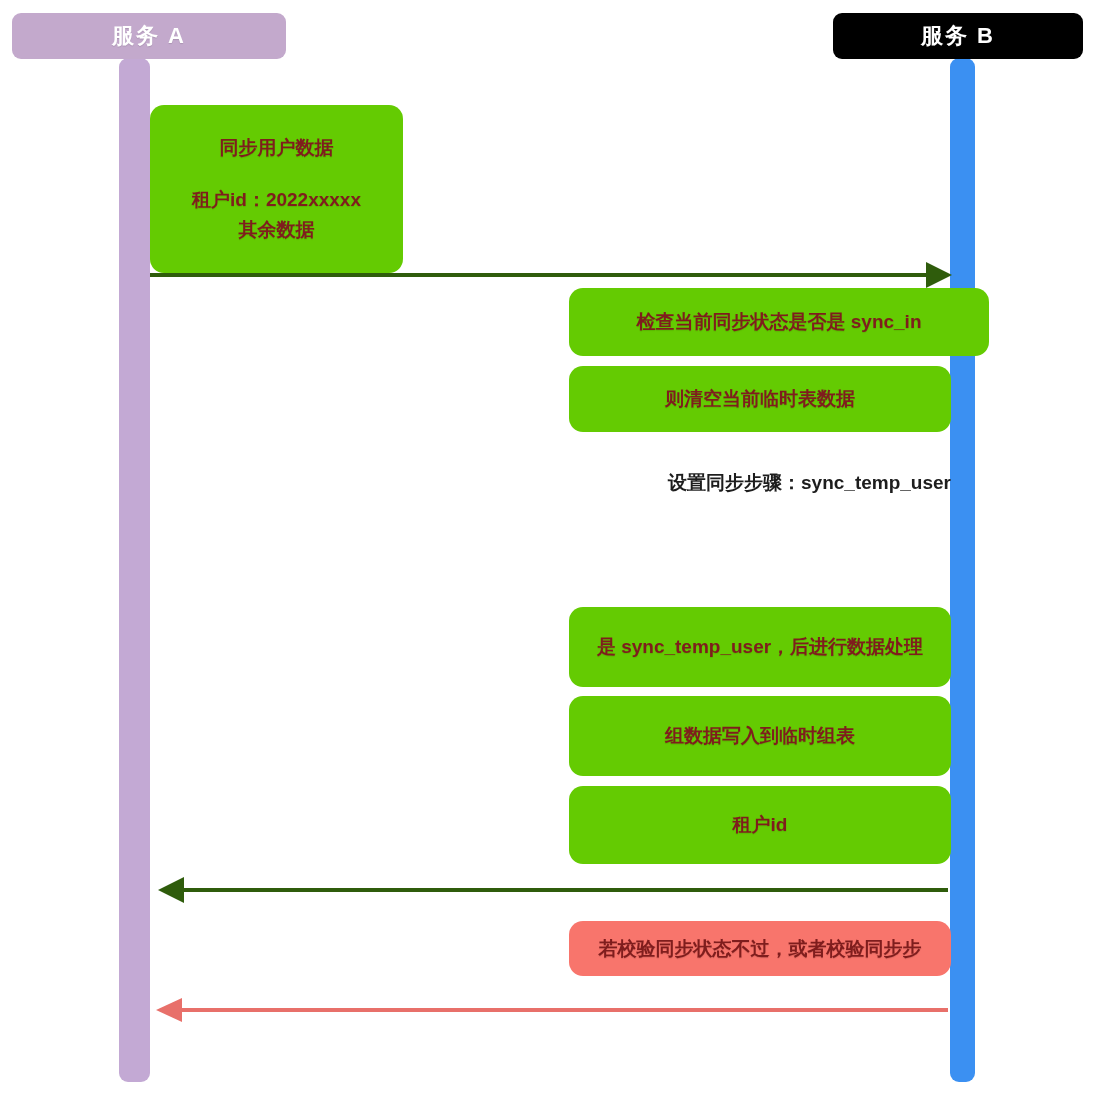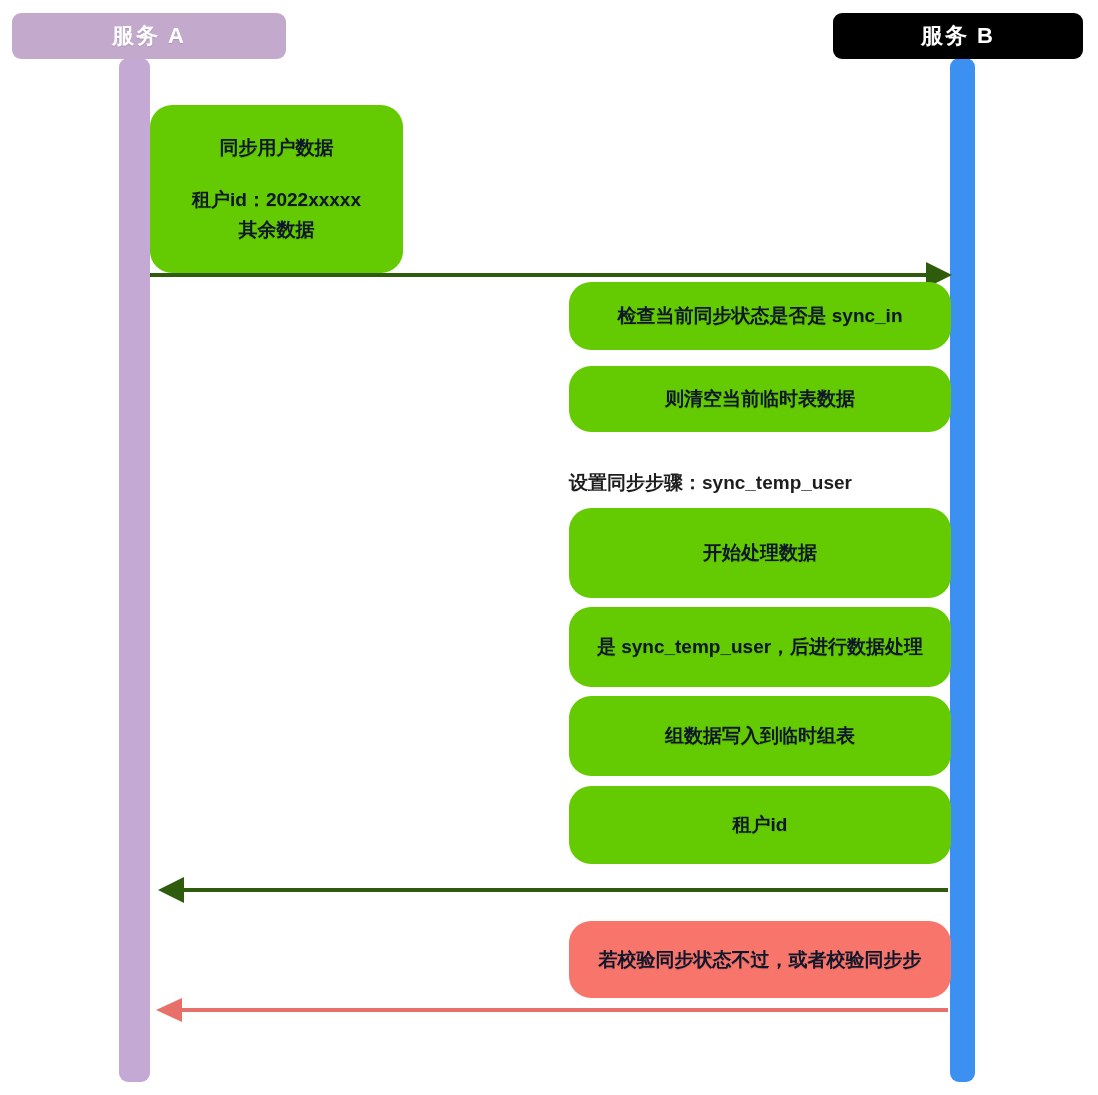--- a/index.html
+++ b/index.html
@@ -54,22 +54,22 @@
     background: #c3a9d4;
   }
   #lifeline-b {
     left: 950px; top: 58px; width: 25px; height: 1024px;
     background: #3b90f2;
   }
 
   
   .msg-box {
     position: absolute;
-    border-radius: 22px;
-    color: #0f172a;
+    border-radius: 14px;
+    color: #7f1d1d;
     font-weight: bold;
     font-size: 19px;
     line-height: 30px;
     display: flex;
     flex-direction: column;
     align-items: center;
     justify-content: center;
     text-align: center;
     box-sizing: border-box;
     padding: 0 10px;
@@ -80,21 +80,21 @@
 
   .msg-line { display: block; white-space: nowrap; }
   .spacer-line { display: block; height: 22px; }
 
   
   .plain-note {
     position: absolute;
     color: #1d1d1d;
     font-size: 19px;
     font-weight: bold;
-    text-align: left;
+    text-align: right;
     white-space: nowrap;
   }
 
   
   .arrow-svg {
     position: absolute;
     left: 0;
     top: 0;
     width: 1098px;
     height: 1095px;
@@ -134,45 +134,42 @@
     <span>服务 B</span>
   </div>
 
   <div class="msg-box green" style="left:150px; top:105px; width:253px; height:168px;">
     <span class="msg-line">同步用户数据</span>
     <span class="spacer-line"></span>
     <span class="msg-line">租户id：2022xxxxx</span>
     <span class="msg-line">其余数据</span>
   </div>
 
-  <div class="msg-box green" style="left:569px; top:282px; width:382px; height:68px;">
+  <div class="msg-box green" style="left:569px; top:288px; width:420px; height:68px;">
     <span class="msg-line">检查当前同步状态是否是 sync_in</span>
   </div>
 
   <div class="msg-box green" style="left:569px; top:366px; width:382px; height:66px;">
     <span class="msg-line">则清空当前临时表数据</span>
   </div>
 
   <div class="plain-note" style="left:569px; top:470px; width:382px;">
     <span>设置同步步骤：sync_temp_user</span>
   </div>
 
-  <div class="msg-box green" style="left:569px; top:508px; width:382px; height:90px;">
-    <span class="msg-line">开始处理数据</span>
-  </div>
 
   <div class="msg-box green" style="left:569px; top:607px; width:382px; height:80px;">
     <span class="msg-line">是 sync_temp_user，后进行数据处理</span>
   </div>
 
   <div class="msg-box green" style="left:569px; top:696px; width:382px; height:80px;">
     <span class="msg-line">组数据写入到临时组表</span>
   </div>
 
   <div class="msg-box green" style="left:569px; top:786px; width:382px; height:78px;">
     <span class="msg-line">租户id</span>
   </div>
 
-  <div class="msg-box red" style="left:569px; top:921px; width:382px; height:77px;">
+  <div class="msg-box red" style="left:569px; top:921px; width:382px; height:55px;">
     <span class="msg-line">若校验同步状态不过，或者校验同步步</span>
   </div>
 
 </div>
 
 </body></html>

